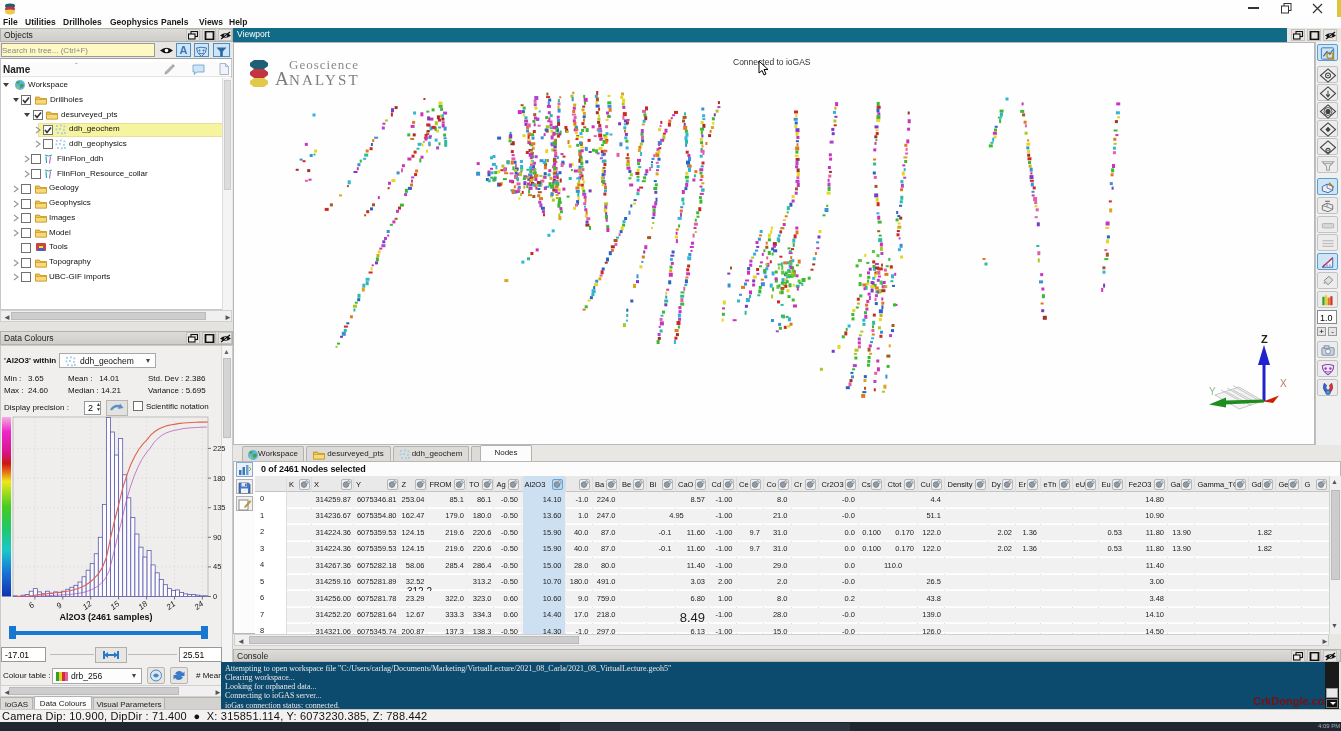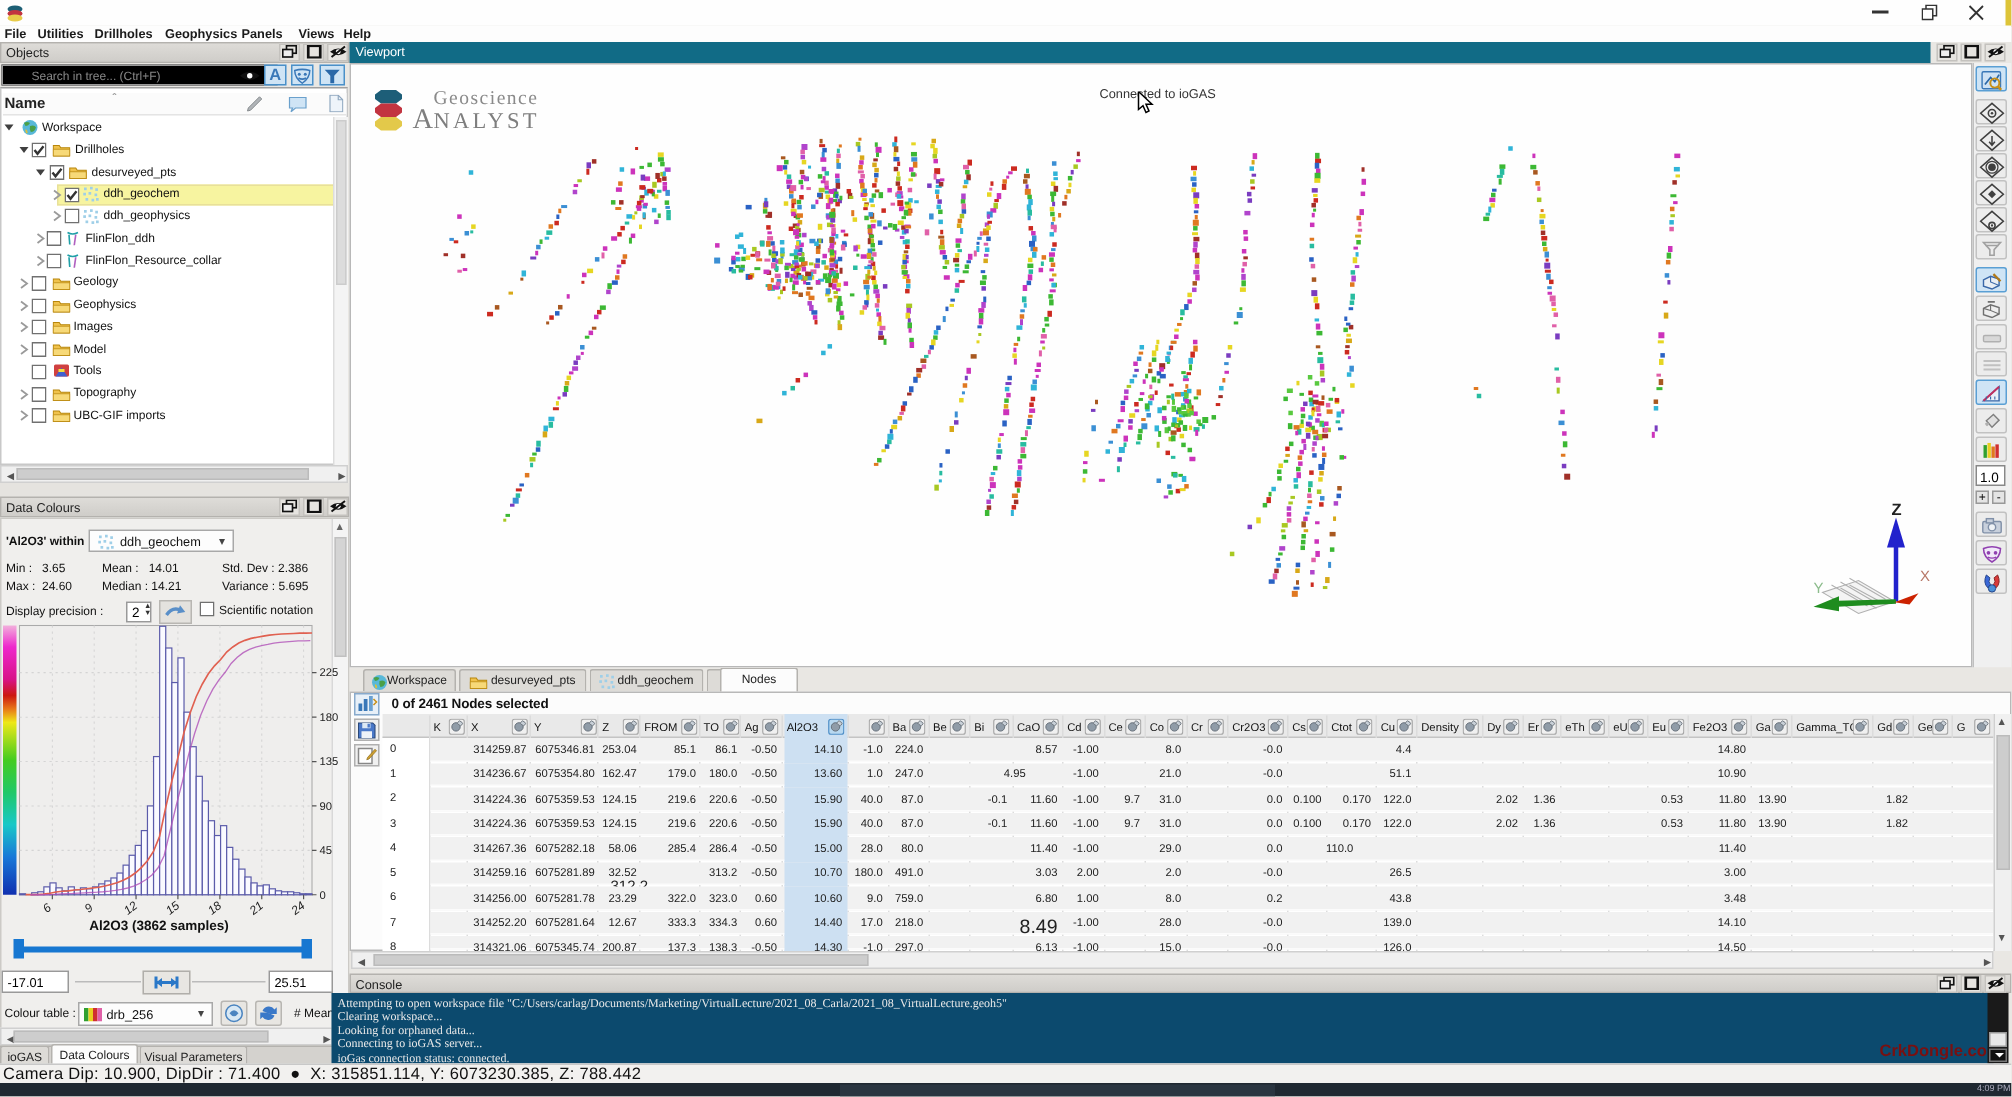--- a/index.html
+++ b/index.html
@@ -48,21 +48,21 @@
     </svg></div>
 <div class="pb" style="left:202px;top:29px"><svg width="11" height="9" viewBox="0 0 11 9">
       <rect x="1.5" y="0.5" width="8" height="8" fill="none" stroke="#111" stroke-width="1.8"></rect>
     </svg></div>
 <div class="pb" style="left:218px;top:29px"><svg width="13" height="9" viewBox="0 0 13 9">
       <path d="M1 4.5 Q6.5 0 12 4.5 Q6.5 9 1 4.5Z" fill="#111"></path>
       <circle cx="6.5" cy="4.5" r="1.6" fill="#fff"></circle>
       <line x1="2" y1="8" x2="11" y2="1" stroke="#111" stroke-width="1.3"></line>
     </svg></div>
 <div class="abs" style="left:0;top:42px;width:233px;height:16px;background:#e9e7e3"></div>
-<div class="abs" style="left:1px;top:43px;width:184px;height:14px;background:#000000;border:1px solid #9a9a9a;font-size:8px;color:#888;padding:2px 0 0 19px">Search in tree...  (Ctrl+F)</div>
+<div class="abs" style="left:1px;top:43px;width:154px;height:14px;background:#fef9c3;border:1px solid #9a9a9a;font-size:8px;color:#888;padding:2px 0 0 0">Search in tree...  (Ctrl+F)</div>
 <svg class="abs" style="left:159px;top:46px" width="15" height="9" viewBox="0 0 15 9">
     <path d="M1 4.5 Q7.5 -1 14 4.5 Q7.5 10 1 4.5Z" fill="#111"></path>
     <circle cx="7.5" cy="4.5" r="1.8" fill="#fff"></circle>
   </svg>
 <div class="abs" style="left:176px;top:42.5px;width:15px;height:14px;background:#cfe4f5;border:1px solid #4a90c8;color:#3a78b8;font-weight:700;font-size:11px;text-align:center">A</div>
 <div class="abs" style="left:193.5px;top:42.5px;width:15px;height:14px;background:#cfe4f5;border:1px solid #4a90c8"><svg width="13" height="12" viewBox="0 0 13 12">
       <path d="M1.5 2 Q6.5 0.5 11.5 2 Q11.5 7 6.5 10.5 Q1.5 7 1.5 2Z" fill="none" stroke="#3a78b8" stroke-width="1"></path>
       <circle cx="4.5" cy="4.5" r="1" fill="#3a78b8"></circle>
       <circle cx="8.5" cy="4.5" r="1" fill="#3a78b8"></circle>
       <path d="M4 7 Q6.5 8.5 9 7" stroke="#3a78b8" fill="none"></path>
@@ -425,21 +425,21 @@
         <stop offset="0.36" stop-color="#eee818"></stop>
 <stop offset="0.50" stop-color="#44cc20"></stop>
         <stop offset="0.62" stop-color="#20c868"></stop>
 <stop offset="0.74" stop-color="#18c8c8"></stop>
         <stop offset="0.86" stop-color="#1878d8"></stop>
 <stop offset="1" stop-color="#1030b0"></stop>
 </linearGradient>
     </defs>
     <rect x="2" y="2" width="9" height="179.5" fill="url(#cbar)"></rect>
   </svg>
-<div class="abs" style="left:0;top:612px;width:212px;text-align:center;font-size:9px;font-weight:700;color:#111">Al2O3 (3862 samples)</div>
+<div class="abs" style="left:0;top:612px;width:212px;text-align:center;font-size:9px;font-weight:700;color:#111">Al2O3 (2461 samples)</div>
 
 <div class="abs" style="left:14px;top:630.5px;width:190px;height:4px;background:#1777d1"></div>
 <div class="abs" style="left:9px;top:626px;width:7px;height:13px;background:#1777d1"></div>
 <div class="abs" style="left:201px;top:626px;width:7px;height:13px;background:#1777d1"></div>
 <div class="abs" style="left:1px;top:647px;width:45px;height:15px;background:#fff;border:1px solid #999;font-size:8.5px;padding:2px 0 0 3px">-17.01</div>
 <div class="abs" style="left:50px;top:654px;width:44px;height:1px;background:#bbb"></div>
 <div class="abs" style="left:95px;top:646.5px;width:32px;height:16px;background:#e8e6e2;border:1px solid #b0aeaa"><svg width="30" height="14" viewBox="0 0 30 14">
       <path d="M8 3 L8 11 M8 7 L22 7 M22 3 L22 11" stroke="#2a78c8" stroke-width="2"></path>
       <path d="M12 4 L8 7 L12 10Z M18 4 L22 7 L18 10Z" fill="#2a78c8"></path>
     </svg></div>

